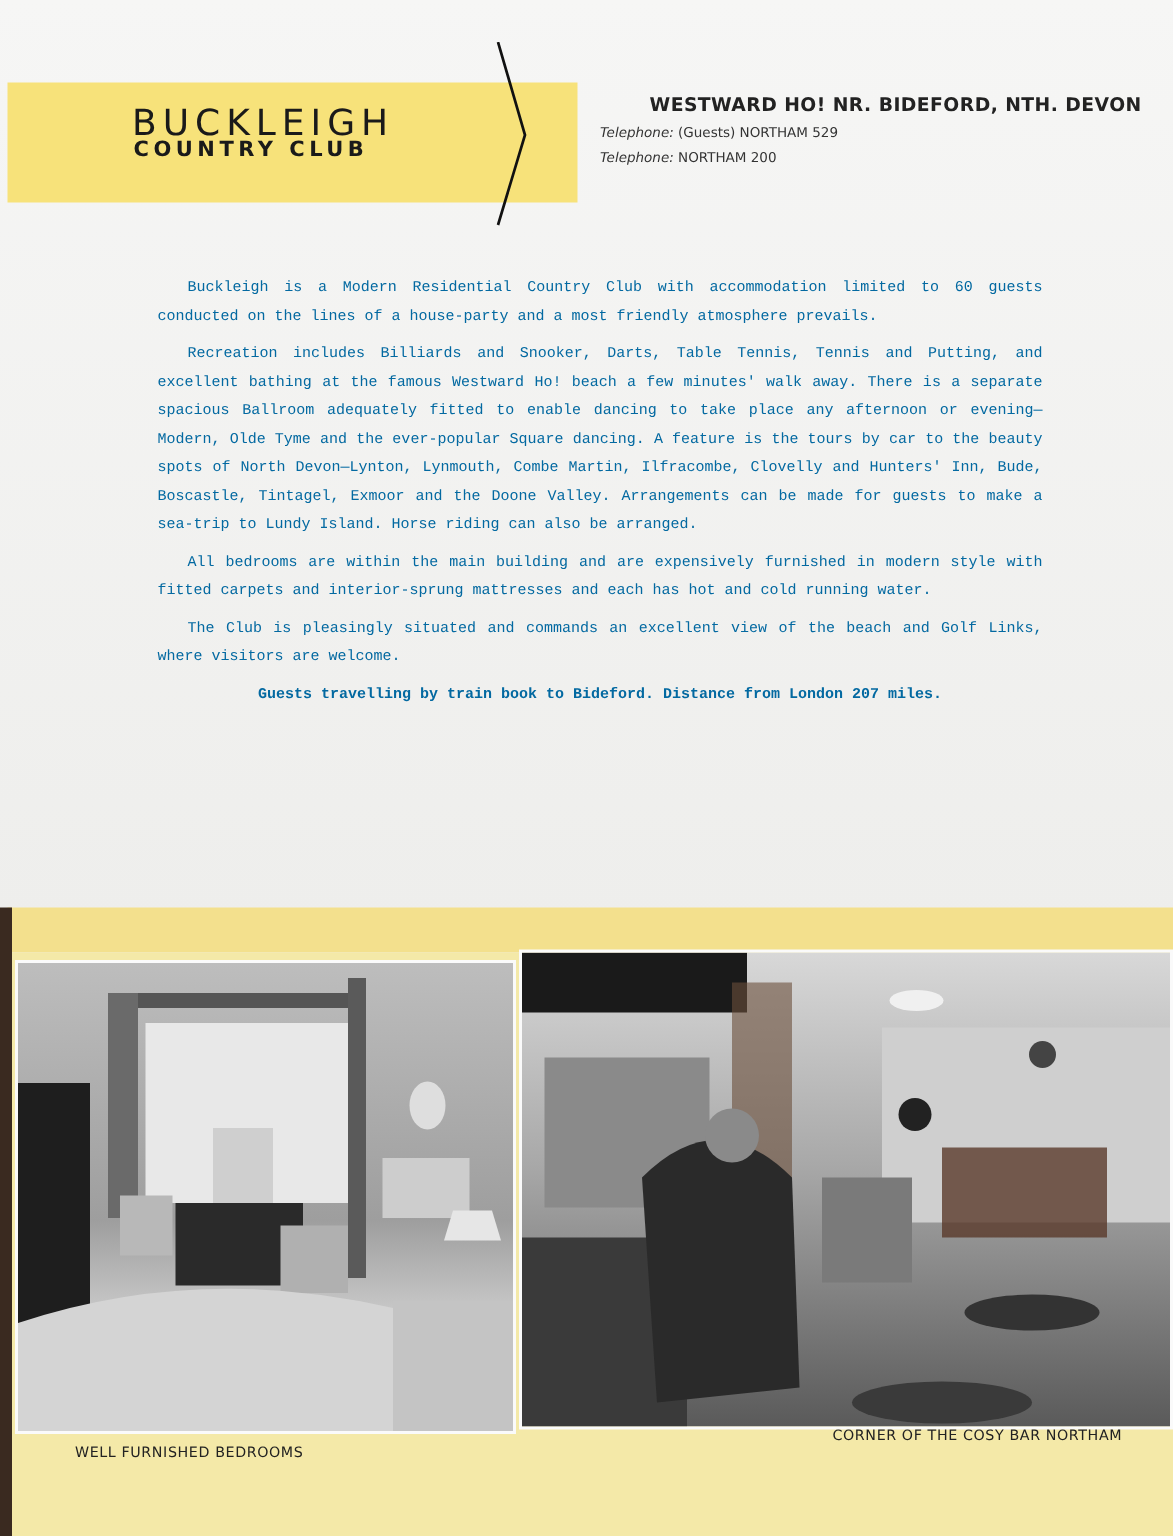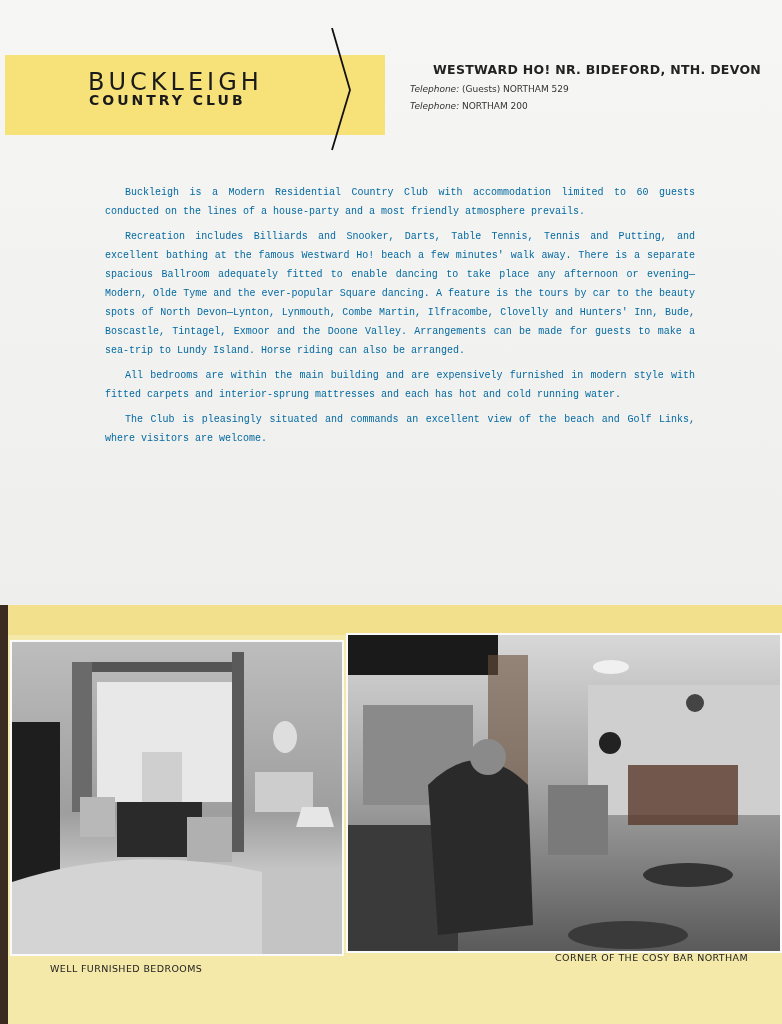--- a/index.html
+++ b/index.html
@@ -3,21 +3,21 @@
 <meta charset="utf-8">
 <style>
   html,body{margin:0;padding:0;}
   body{width:782px;height:1024px;position:relative;overflow:hidden;background:#f3f3f1;font-family:"DejaVu Serif",serif;}
   .page-top{position:absolute;left:0;top:0;width:782px;height:612px;background:linear-gradient(180deg,#f6f6f5 0%,#eeeeec 100%);}
   .yellow-band{position:absolute;left:5px;top:55px;width:380px;height:80px;background:#f7e27a;}
   .brand-title{position:absolute;left:88px;top:68px;font-family:"DejaVu Sans",sans-serif;font-weight:normal;font-size:24px;letter-spacing:4px;color:#1a1a1a;}
   .brand-sub{position:absolute;left:89px;top:92px;font-family:"DejaVu Sans",sans-serif;font-weight:bold;font-size:14px;letter-spacing:3px;color:#1a1a1a;}
   .arrow{position:absolute;left:330px;top:28px;}
   .addr{position:absolute;left:398px;top:62px;font-family:"DejaVu Sans",sans-serif;font-weight:bold;font-size:12.5px;color:#222;letter-spacing:0.3px;margin-left:35px;}
-  .tel{position:absolute;left:410px;font-family:"DejaVu Sans",sans-serif;font-size:9px;color:#333;}
+  .tel{position:absolute;left:400px;font-family:"DejaVu Sans",sans-serif;font-size:9px;color:#333;}
   .tel i{font-style:italic;}
   .tel1{top:84px;} .tel2{top:101px;}
   .body-text{position:absolute;left:105px;top:183px;width:590px;font-family:Liberation Mono, monospace;font-size:10px;line-height:19px;color:#0369a1;text-align:justify;}
   .body-text p{margin:0 0 6px 0;text-indent:20px;}
   .body-text p.bold{font-weight:bold;text-align:center;text-indent:0;margin-top:2px;}
   .strip{position:absolute;left:5px;top:605px;width:777px;height:30px;background:#f3e08d;}
   .bottom{position:absolute;left:0;top:635px;width:782px;height:389px;background:#f4e9a8;}
   .left-edge{position:absolute;left:0;top:605px;width:8px;height:419px;background:#3a2a20;}
   .photo{position:absolute;border:2px solid #fafafa;overflow:hidden;}
   .photo1{left:10px;top:640px;width:330px;height:312px;background:linear-gradient(180deg,#bdbdbd 0%,#9e9e9e 55%,#c9c9c9 75%,#8e8e8e 100%);}
@@ -38,20 +38,21 @@
 </svg>
 <div class="addr">WESTWARD HO! NR. BIDEFORD, NTH. DEVON</div>
 <div class="tel tel1"><i>Telephone:</i> <span>(Guests) NORTHAM 529</span></div>
 <div class="tel tel2"><i>Telephone:</i> <span>NORTHAM 200</span></div>
 
 <div class="body-text">
   <p>Buckleigh is a Modern Residential Country Club with accommodation limited to 60 guests conducted on the lines of a house-party and a most friendly atmosphere prevails.</p>
   <p>Recreation includes Billiards and Snooker, Darts, Table Tennis, Tennis and Putting, and excellent bathing at the famous Westward Ho! beach a few minutes' walk away. There is a separate spacious Ballroom adequately fitted to enable dancing to take place any afternoon or evening—Modern, Olde Tyme and the ever-popular Square dancing. A feature is the tours by car to the beauty spots of North Devon—Lynton, Lynmouth, Combe Martin, Ilfracombe, Clovelly and Hunters' Inn, Bude, Boscastle, Tintagel, Exmoor and the Doone Valley. Arrangements can be made for guests to make a sea-trip to Lundy Island. Horse riding can also be arranged.</p>
   <p>All bedrooms are within the main building and are expensively furnished in modern style with fitted carpets and interior-sprung mattresses and each has hot and cold running water.</p>
   <p>The Club is pleasingly situated and commands an excellent view of the beach and Golf Links, where visitors are welcome.</p>
+  <p class="bold">Guests travelling by train book to Bideford.  Distance from London 207 miles.</p>
 </div>
 
 <div class="strip"></div>
 <div class="bottom"></div>
 <div class="left-edge"></div>
 
 <div class="photo photo1">
   <svg width="330" height="312" viewBox="0 0 330 312">
     <rect x="70" y="20" width="160" height="10" fill="#555"></rect>
     <rect x="85" y="40" width="140" height="120" fill="#e8e8e8"></rect>

